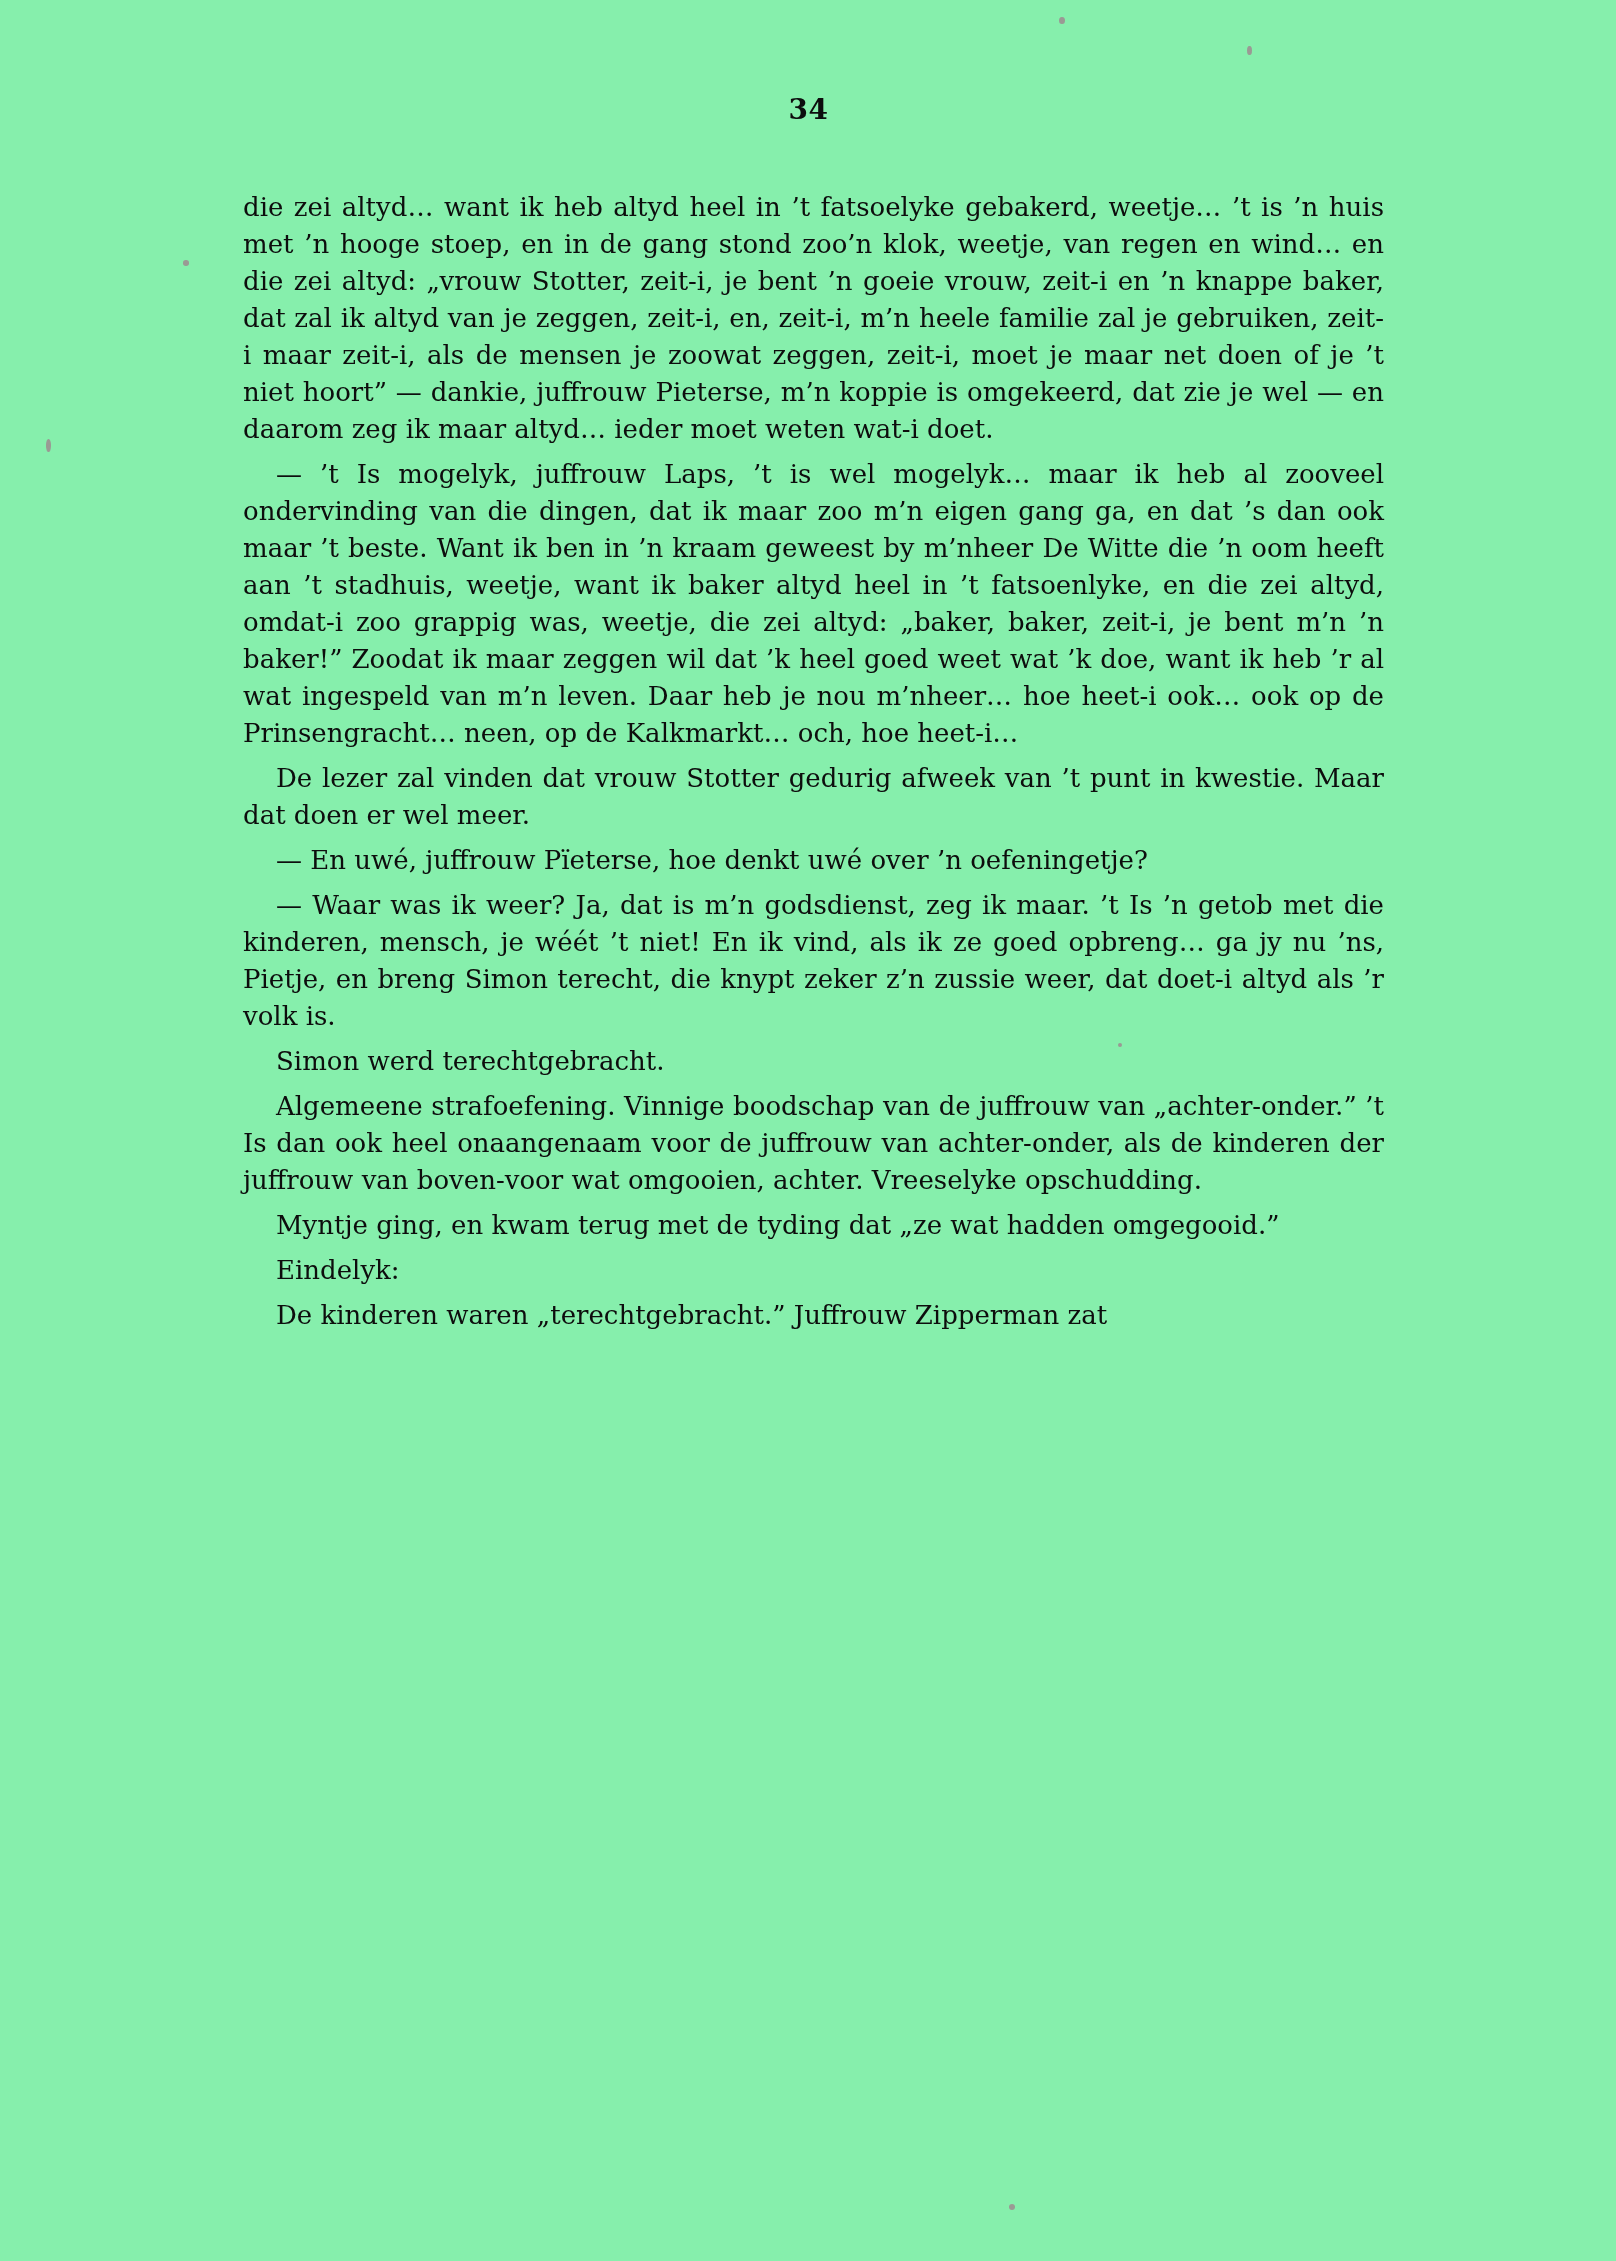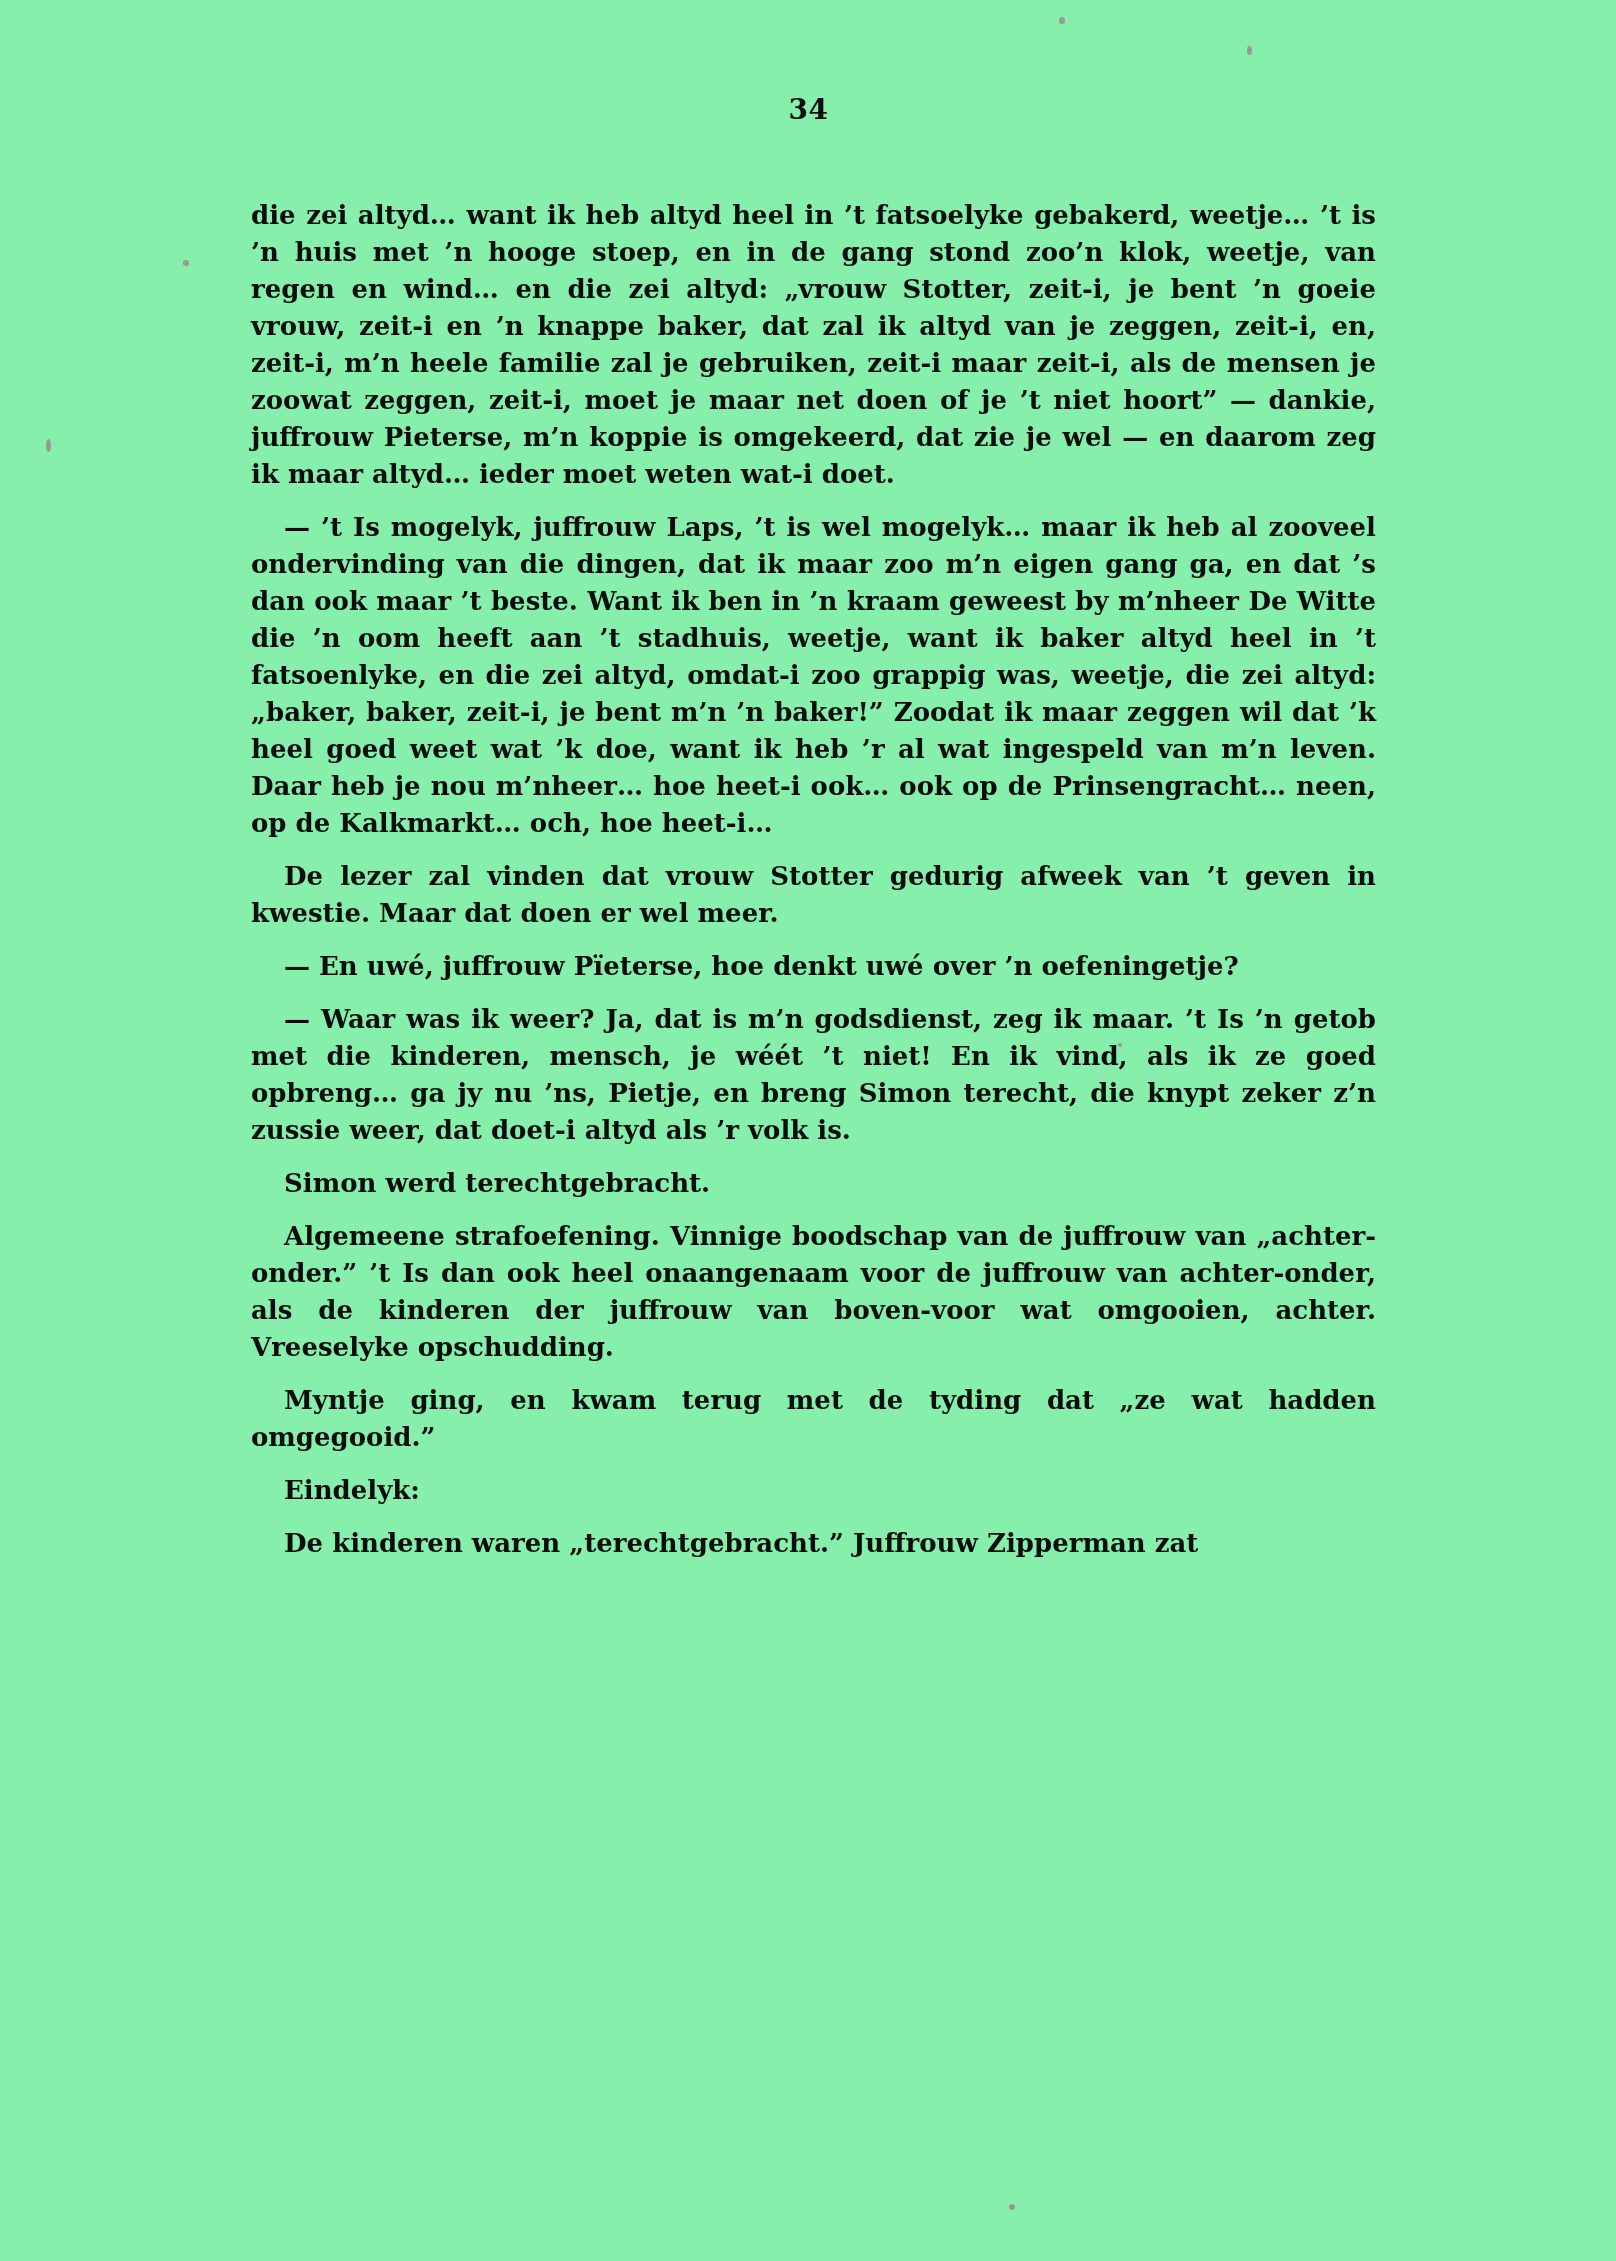--- a/index.html
+++ b/index.html
@@ -38,23 +38,22 @@
     top: 181px;
     left: 235px;
     width: 1157px;
     font-size: 26px;
     line-height: 37px;
     text-align: justify;
     text-justify: inter-word;
     hyphens: manual;
   }
   .body-text p {
-    margin: 16px;
+    margin: 8px;
     text-indent: 0;
-    font-weight: bold;
   }
   .body-text p.indent {
     text-indent: 33px;
   }
   .body-text p.dash {
     text-indent: 33px;
   }
   .speck {
     position: absolute;
     background: #9a9a94;
@@ -77,21 +76,21 @@
   <div class="speck s3"></div>
   <div class="speck s4"></div>
   <div class="speck s5"></div>
   <div class="speck s6"></div>
 
   <div class="page-number">34</div>
 
   <div class="body-text">
     <p>die zei altyd… want ik heb altyd heel in ’t fatsoelyke gebakerd, weetje… ’t is ’n huis met ’n hooge stoep, en in de gang stond zoo’n klok, weetje, van regen en wind… en die zei altyd: „vrouw Stotter, zeit-i, je bent ’n goeie vrouw, zeit-i en ’n knappe baker, dat zal ik altyd van je zeggen, zeit-i, en, zeit-i, m’n heele familie zal je gebruiken, zeit-i maar zeit-i, als de mensen je zoowat zeggen, zeit-i, moet je maar net doen of je ’t niet hoort” — dankie, juffrouw Pieterse, m’n koppie is omgekeerd, dat zie je wel — en daarom zeg ik maar altyd… ieder moet weten wat-i doet.</p>
     <p class="dash">— ’t Is mogelyk, juffrouw Laps, ’t is wel mogelyk… maar ik heb al zooveel ondervinding van die dingen, dat ik maar zoo m’n eigen gang ga, en dat ’s dan ook maar ’t beste. Want ik ben in ’n kraam geweest by m’nheer De Witte die ’n oom heeft aan ’t stadhuis, weetje, want ik baker altyd heel in ’t fatsoenlyke, en die zei altyd, omdat-i zoo grappig was, weetje, die zei altyd: „baker, baker, zeit-i, je bent m’n ’n baker!” Zoodat ik maar zeggen wil dat ’k heel goed weet wat ’k doe, want ik heb ’r al wat ingespeld van m’n leven. Daar heb je nou m’nheer… hoe heet-i ook… ook op de Prinsengracht… neen, op de Kalkmarkt… och, hoe heet-i…</p>
-    <p class="indent">De lezer zal vinden dat vrouw Stotter gedurig afweek van ’t geven in kwestie. Maar dat doen er wel meer.</p>
+    <p class="indent">De lezer zal vinden dat vrouw Stotter gedurig afweek van ’t punt in kwestie. Maar dat doen er wel meer.</p>
     <p class="dash">— En uwé, juffrouw Pïeterse, hoe denkt uwé over ’n oefeningetje?</p>
     <p class="dash">— Waar was ik weer? Ja, dat is m’n godsdienst, zeg ik maar. ’t Is ’n getob met die kinderen, mensch, je wéét ’t niet! En ik vind, als ik ze goed opbreng… ga jy nu ’ns, Pietje, en breng Simon terecht, die knypt zeker z’n zussie weer, dat doet-i altyd als ’r volk is.</p>
     <p class="indent">Simon werd terechtgebracht.</p>
     <p class="indent">Algemeene strafoefening. Vinnige boodschap van de juffrouw van „achter-onder.” ’t Is dan ook heel onaangenaam voor de juffrouw van achter-onder, als de kinderen der juffrouw van boven-voor wat omgooien, achter. Vreeselyke opschudding.</p>
     <p class="indent">Myntje ging, en kwam terug met de tyding dat „ze wat hadden omgegooid.”</p>
     <p class="indent">Eindelyk:</p>
     <p class="indent">De kinderen waren „terechtgebracht.” Juffrouw Zipperman zat</p>
   </div>
 
 </div>

